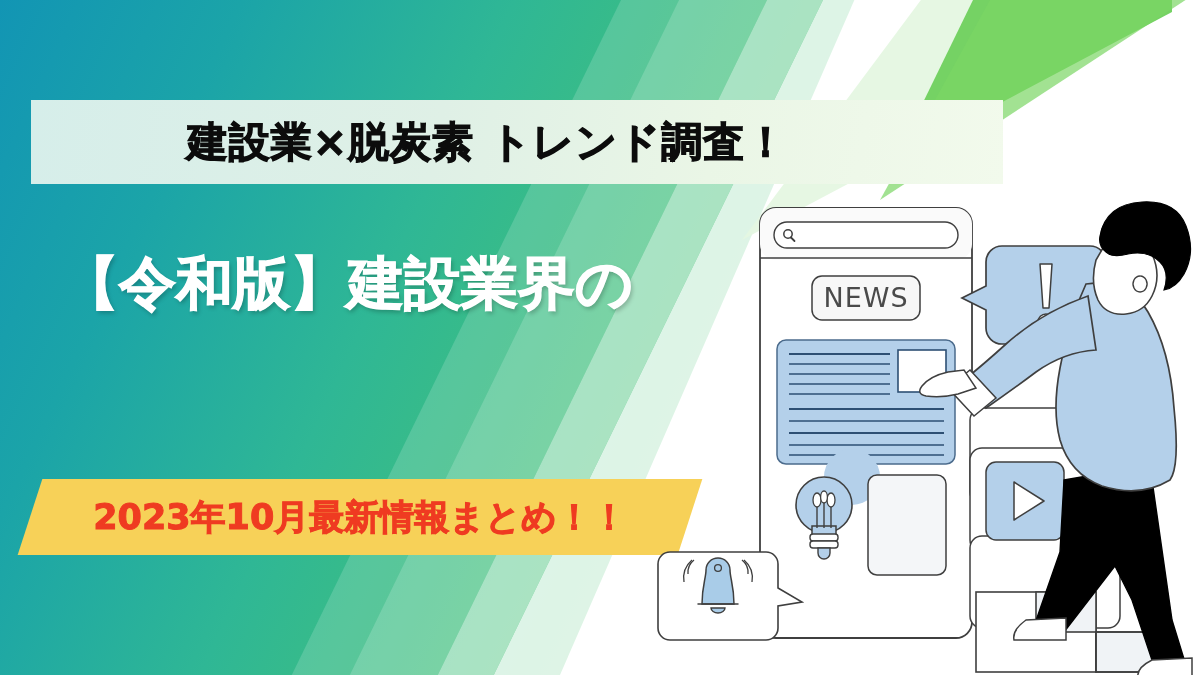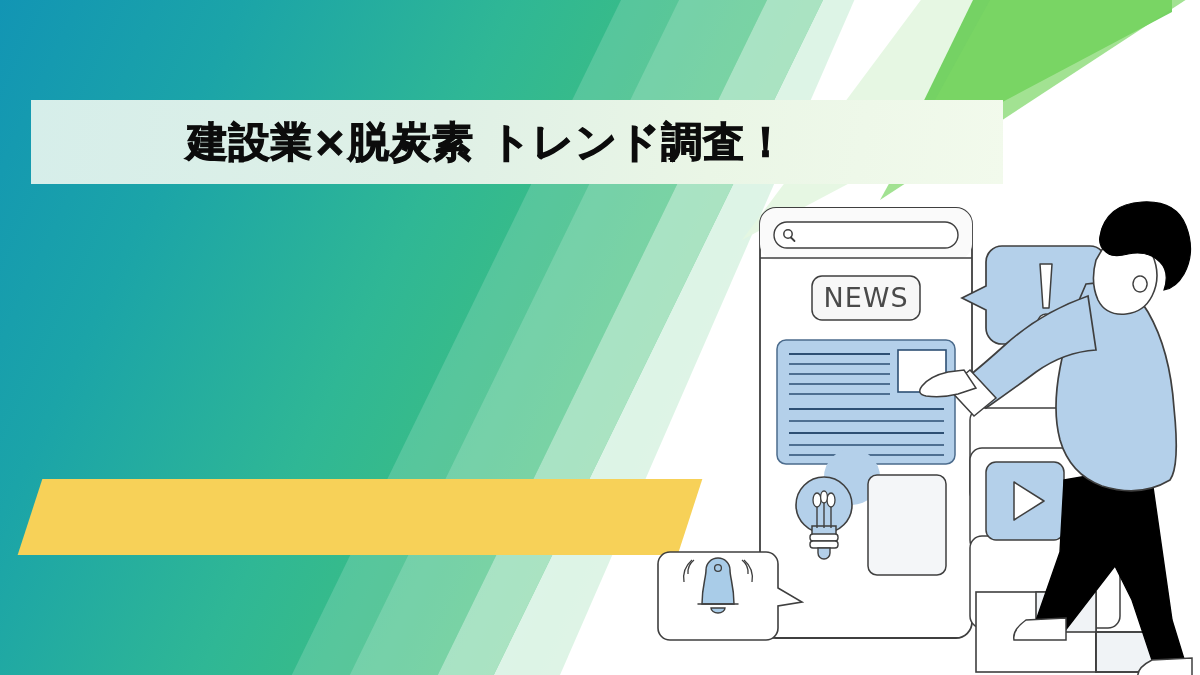--- a/index.html
+++ b/index.html
@@ -183,23 +183,27 @@
   <div class="diag diag-d"></div>
   <div class="diag diag-a"></div>
   <div class="diag diag-b"></div>
   <div class="diag diag-c"></div>
 
   <div class="top-banner">
     <span class="top-banner-text">建設業×脱炭素 トレンド調査！</span>
   </div>
 
   <div class="headline">
+    <div class="headline-line">【令和版】建設業界の</div>
   </div>
 
   <div class="ribbon"></div>
+  <div class="ribbon-text-wrap">
+    <span class="ribbon-text">2023年10月最新情報まとめ！！</span>
+  </div>
 
   <div class="illo">
     <svg width="560" height="500" viewBox="0 0 560 500" xmlns="http://www.w3.org/2000/svg">
 
       <defs>
         <clipPath id="clipStage">
           <rect x="0" y="0" width="560" height="500"></rect>
         </clipPath>
       </defs>
 

